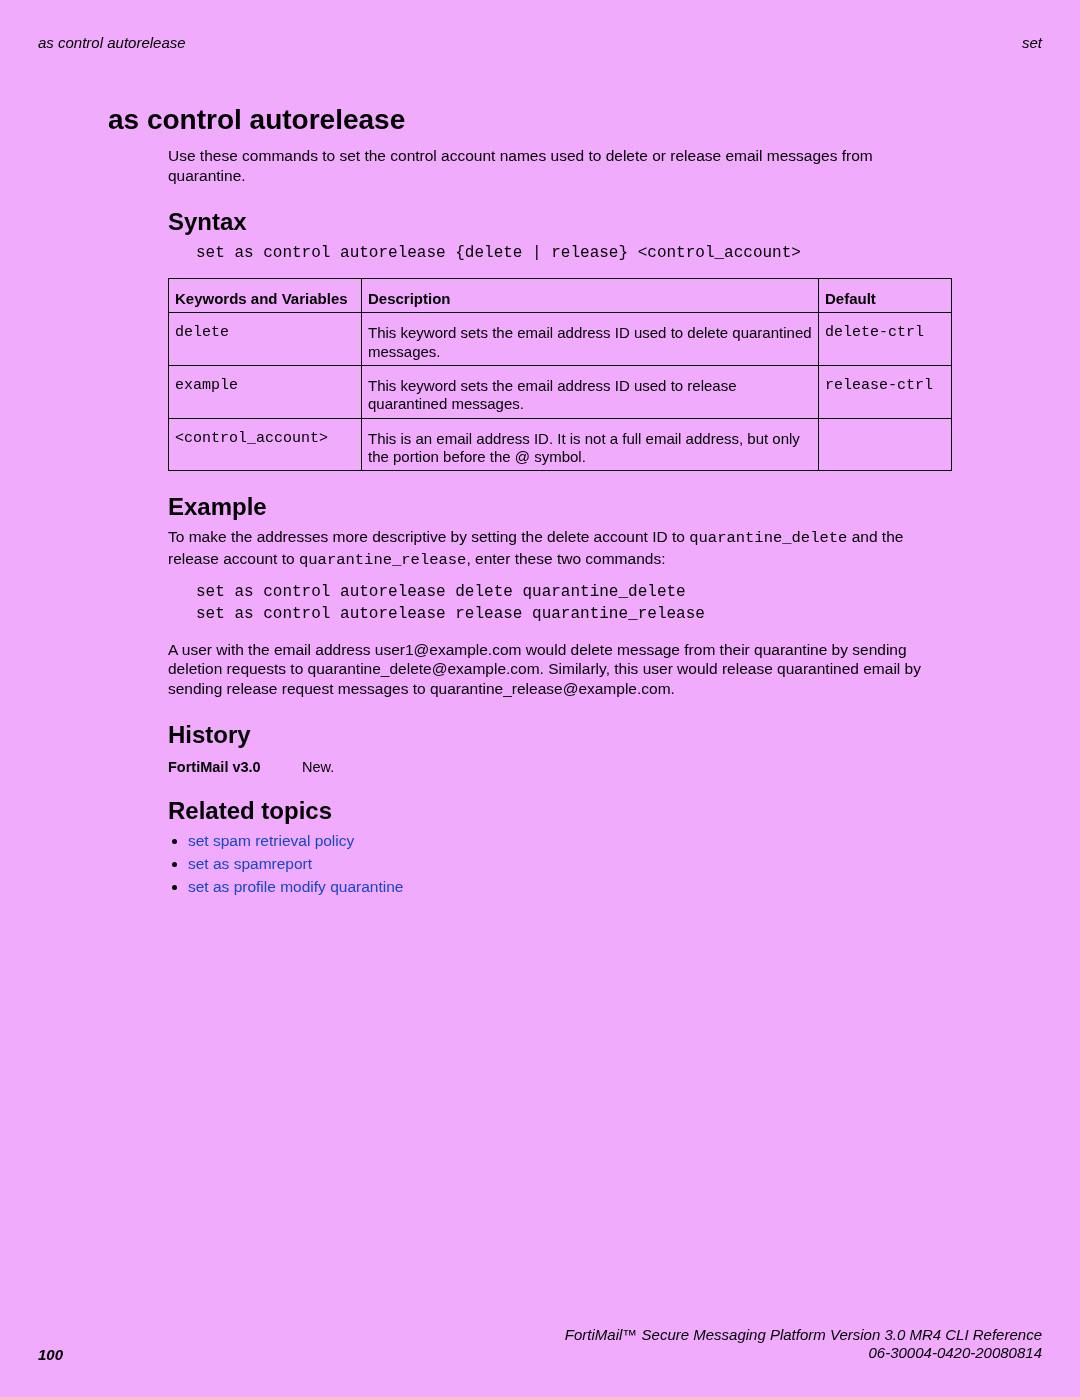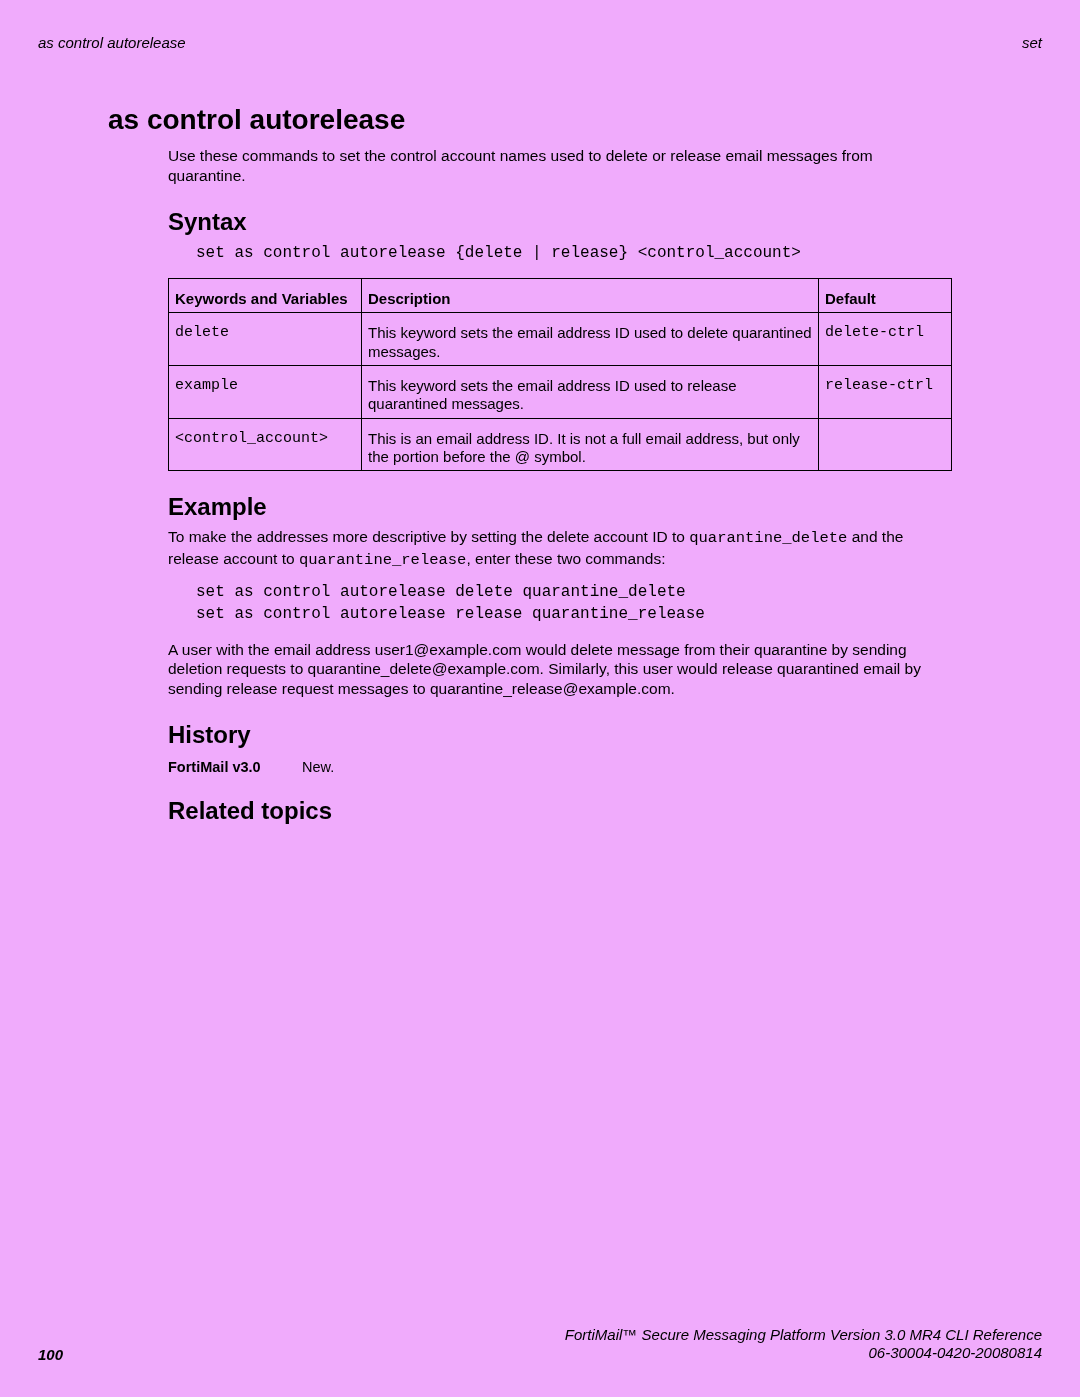--- a/index.html
+++ b/index.html
@@ -179,20 +179,25 @@
 
     <div class="para">A user with the email address user1@example.com would delete message from their quarantine by sending deletion requests to quarantine_delete@example.com. Similarly, this user would release quarantined email by sending release request messages to quarantine_release@example.com.</div>
 
     <h2 class="section">History</h2>
     <div class="history-row">
       <span class="history-version">FortiMail v3.0</span>
       <span>New.</span>
     </div>
 
     <h2 class="section">Related topics</h2>
+    <ul class="related">
+      <li><a class="link" href="#">set spam retrieval policy</a></li>
+      <li><a class="link" href="#">set as spamreport</a></li>
+      <li><a class="link" href="#">set as profile modify quarantine</a></li>
+    </ul>
 
   </div>
 
   <div class="footer">
     <span class="pageno">100</span>
     <div class="foot-right">
       <div>FortiMail™ Secure Messaging Platform Version 3.0 MR4 CLI Reference</div>
       <div>06-30004-0420-20080814</div>
     </div>
   </div>

